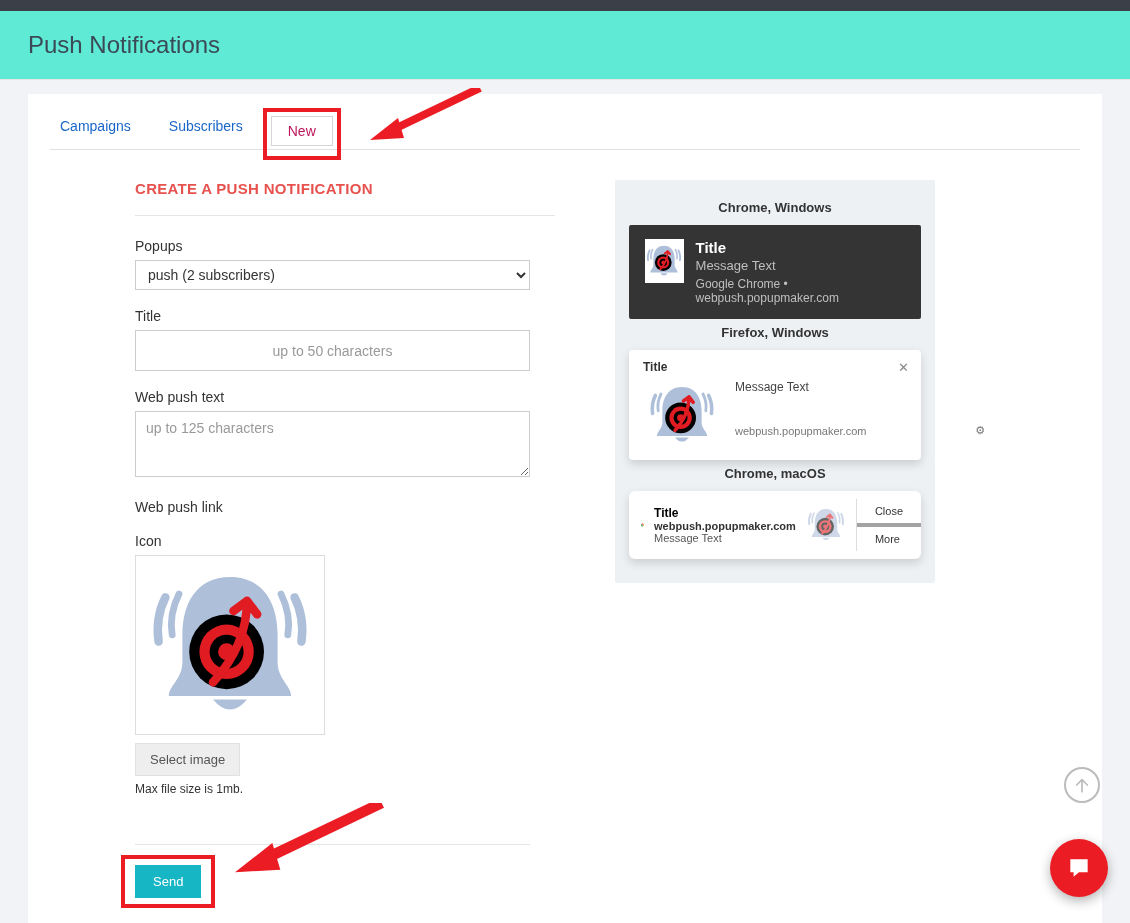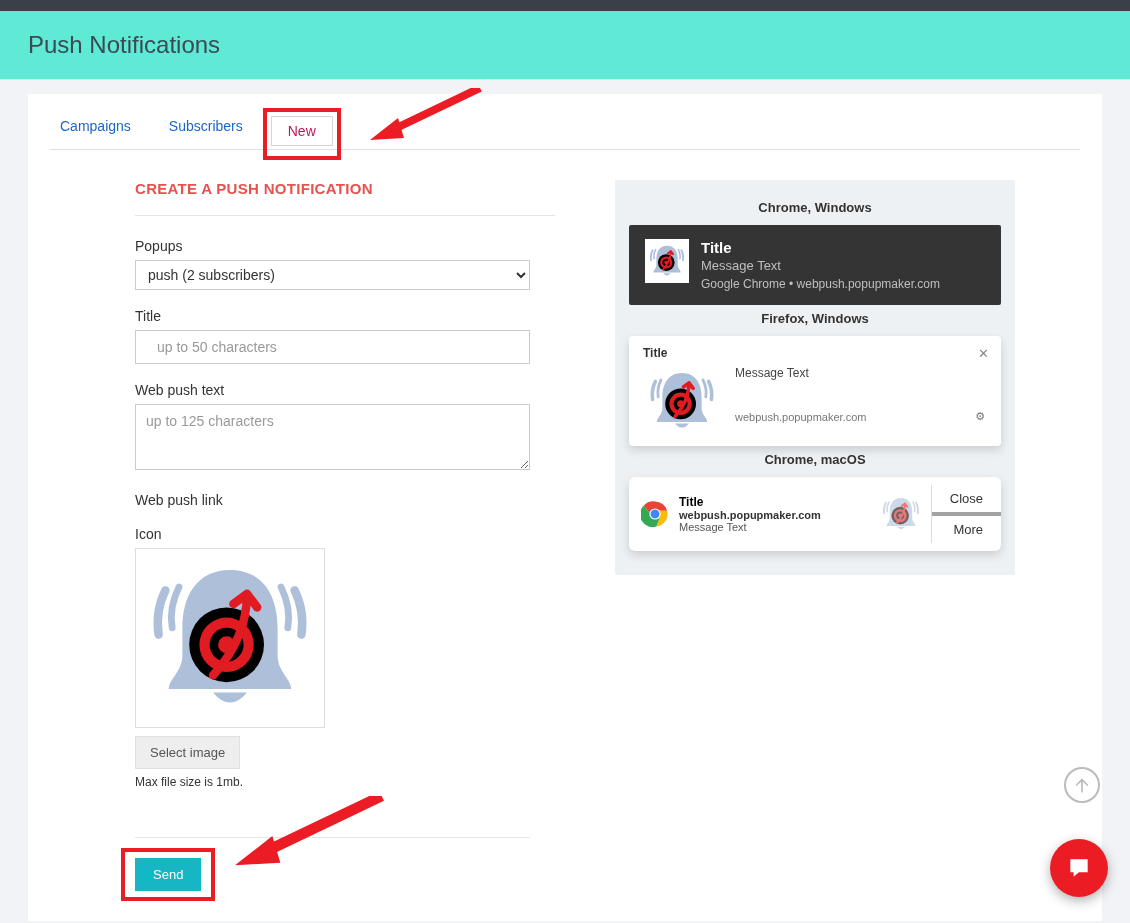--- a/index.html
+++ b/index.html
@@ -12,33 +12,33 @@
   .tab { font-size: 14px; color: #1b66c9; padding: 6px 10px 15px 10px; cursor: pointer; }
   .tab-new-wrap { position: relative; display: inline-block;}
   .tab-new { color: #be185d; background: #fff; border: 1px solid #d5d5d5; padding: 6px 16px; font-size: 14px; cursor: pointer; display: inline-block; }
   .red-box-new { position: absolute; top: -8px; left: -8px; right: -8px; bottom: -14px; border: 4px solid #ec1c24; pointer-events: none; }
   .columns { display: flex; gap: 40px; margin-top: 30px; align-items: flex-start; }
   .left-col { width: 420px; margin-left: 85px; }
   .form-header { color: #e7524f; font-size: 15px; font-weight: 700; letter-spacing: .3px; padding-bottom: 18px; border-bottom: 1px solid #e5e5e5; margin-bottom: 22px; }
   .field-label { font-size: 14px; color: #333; margin-bottom: 6px; }
   .input, .select, .textarea { width: 395px; border: 1px solid #ccc; font-size: 14px; color: #333; background: #fff; }
   .select { height: 30px; padding: 4px 8px; }
-  .input { height: 34px; padding: 6px 21px; }
+  .input { height: 41px; padding: 6px 21px; text-align: center; }
   .textarea { height: 66px; padding: 8px 10px; resize: both; }
   .input::placeholder, .textarea::placeholder { color: #999; }
   .field-block { margin-bottom: 18px; }
   .icon-preview { width: 190px; height: 180px; border: 1px solid #ddd; background: #fff; display: flex; align-items: center; justify-content: center; margin-bottom: 8px; }
   .select-img-btn { background: #eee; border: 1px solid #e1e1e1; color: #555; font-size: 13px; padding: 8px 14px; cursor: pointer; }
   .hint { font-size: 12px; color: #333; margin-top: 6px; }
   .send-wrap { position: relative; display: inline-block; margin-top: 30px; padding-top: 20px; border-top: 1px solid #e5e5e5; width:395px; }
   .send-inner { position: relative; display: inline-block; }
   .send-btn { background: #17b6c5; color: #fff; border: none; font-size: 13px; padding: 9px 18px; cursor: pointer; }
   .red-box-send { position: absolute; top: -10px; left: -14px; right: -14px; bottom: -10px; border: 4px solid #ec1c24; pointer-events: none; }
 
-  .right-col { width: 400px; background: #eef1f4; padding: 14px 14px 24px 14px; border-radius: 2px; margin-left: 20px; }
+  .right-col { width: 320px; background: #eef1f4; padding: 14px 14px 24px 14px; border-radius: 2px; margin-left: 20px; }
   .prev-label { text-align: center; font-size: 13px; font-weight: 600; color: #333; margin: 6px 0 10px; }
   .chrome-win { background: #343434; color: #fff; padding: 14px 16px; display: flex; gap: 12px; align-items: flex-start; border-radius: 2px; }
   .cw-icon { width: 44px; height: 44px; background: #fff; display: flex; align-items: center; justify-content: center; }
   .cw-title { font-size: 15px; font-weight: 600; }
   .cw-msg { font-size: 13px; color: #bfbfbf; margin-top: 2px; }
   .cw-src { font-size: 12px; color: #bfbfbf; margin-top: 4px; }
 
   .firefox-win { background: #fff; border-radius: 4px; box-shadow: 0 4px 10px rgba(0,0,0,.15); padding: 10px 14px 10px 14px; position: relative; }
   .ff-title { font-size: 12px; font-weight: 700; color: #333; }
   .ff-close { position: absolute; top: 10px; right: 12px; color: #888; font-size: 13px; cursor: pointer; }
@@ -48,21 +48,21 @@
   .ff-src { font-size: 11px; color: #777; margin-top: 30px; display: flex; justify-content: space-between; align-items: center; width: 250px;}
 
   .chrome-mac { background: #fff; border-radius: 6px; box-shadow: 0 4px 10px rgba(0,0,0,.15); display: flex; align-items: center; padding: 8px 0 8px 12px; gap: 10px; }
   .cm-logo { width: 28px; height: 28px; }
   .cm-text { flex: 1; }
   .cm-title { font-size: 12px; font-weight: 700; }
   .cm-src { font-size: 11px; font-weight: 700; color: #333; }
   .cm-msg { font-size: 11px; color: #555; }
   .cm-icon { width: 40px; height: 40px; display:flex; align-items:center; justify-content:center; opacity: .6; }
   .cm-btns { display: flex; flex-direction: column; border-left: 1px solid #ddd; }
-  .cm-btn { font-size: 13px; color: #333; padding: 6px 18px; cursor: pointer; text-align: right; }
+  .cm-btn { font-size: 11px; color: #333; padding: 6px 18px; cursor: pointer; text-align: left; }
   .cm-btn + .cm-btn { border-top: 4px solid #a3a3a3; }
 
   
   .scroll-top { position: fixed; right: 30px; bottom: 120px; width: 36px; height: 36px; border: 2px solid #bbb; border-radius: 50%; display: flex; align-items: center; justify-content: center; color: #bbb; cursor: pointer; background: #fff; }
   .chat-btn { position: fixed; right: 22px; bottom: 26px; width: 58px; height: 58px; background: #ec1c24; border-radius: 50%; display: flex; align-items: center; justify-content: center; color: #fff; cursor: pointer; box-shadow: 0 4px 12px rgba(0,0,0,.3); }
 
   
   .arrow { position: absolute; pointer-events: none; }
 </style>
 </head>

